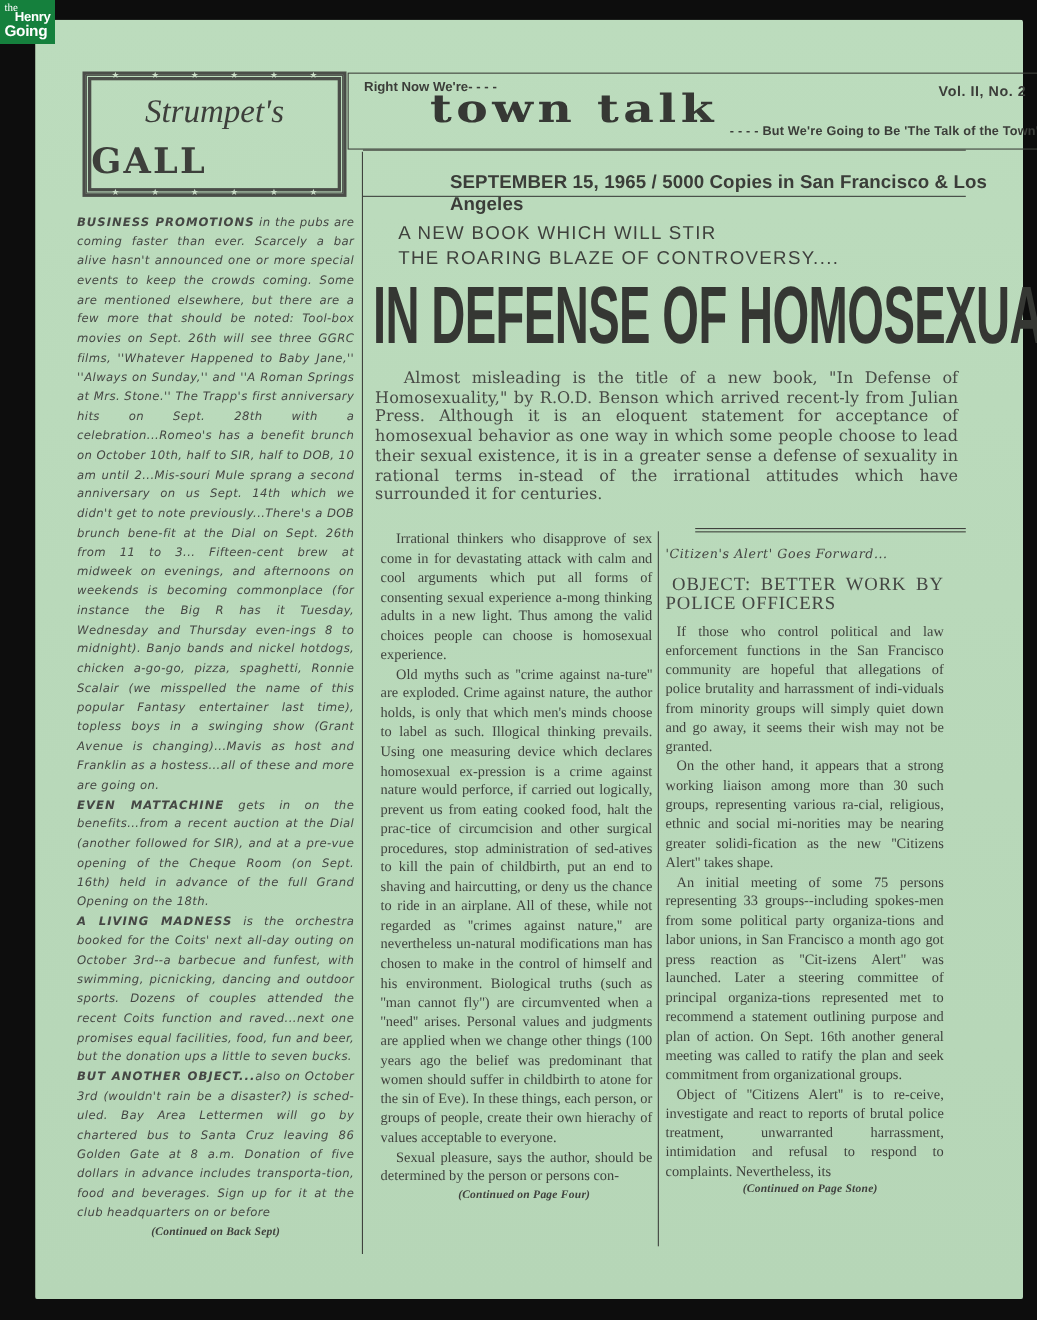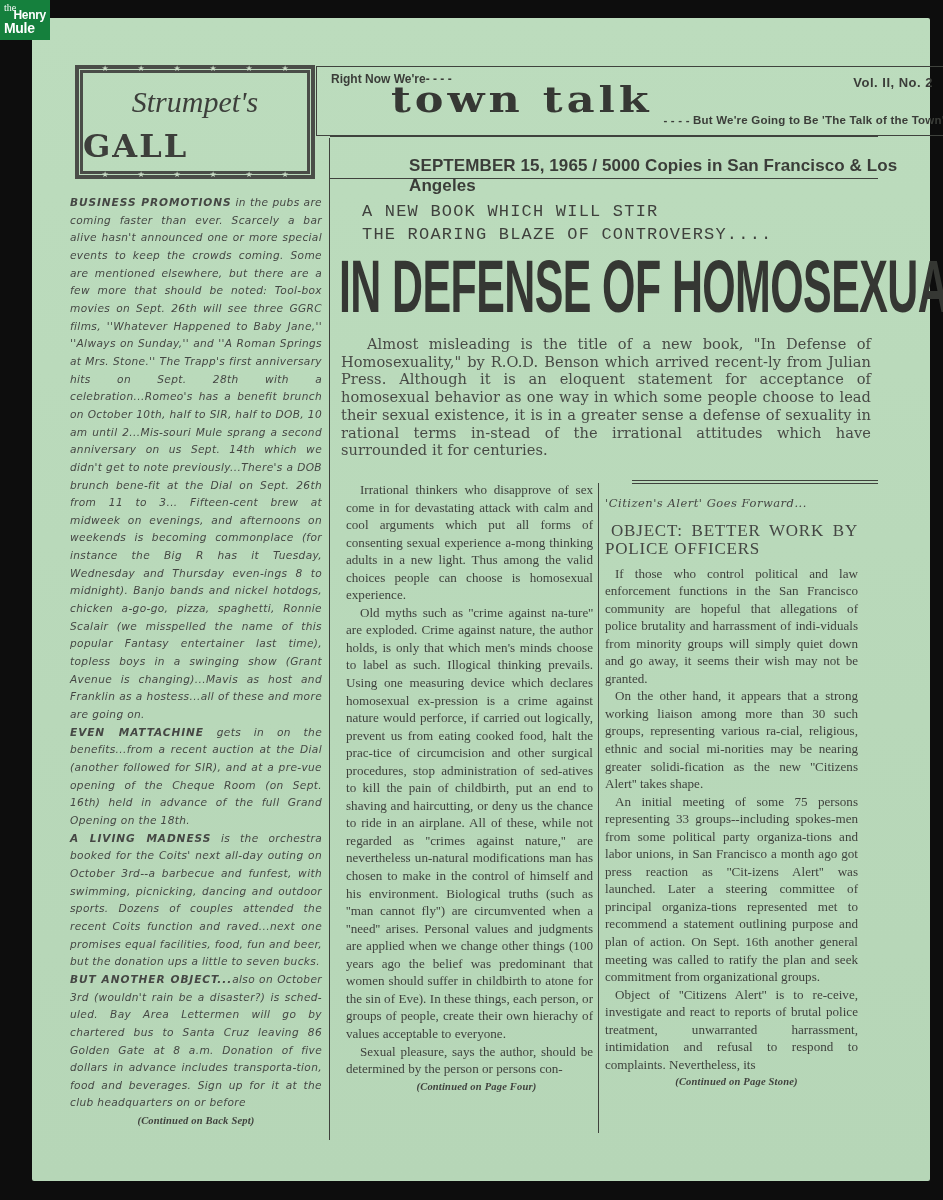--- a/index.html
+++ b/index.html
@@ -62,21 +62,21 @@
   .tt-vol { position:absolute; right:25px; top:8px; font-weight:bold; font-size:13px; color:#3b3d39; letter-spacing:0.5px; }
   .tt-title {
     position:absolute; left:74px; top:15px; font-family:"DejaVu Serif", serif; font-weight:bold;
     font-size:43px; letter-spacing:4px; color:#363834; line-height:1; transform:scaleY(0.82); transform-origin:top left;
   }
   .tt-sub { position:absolute; right:6px; top:47px; font-weight:bold; font-size:11.5px; color:#3b3d39; letter-spacing:0.2px; }
   .tt-date { position:absolute; left:377px; top:138px; font-weight:bold; font-size:17px; color:#3b3d39; letter-spacing:0.1px; }
 
   
   .kicker {
-    position:absolute; left:330px; top:182px; font-family:Liberation Mono, monospace; font-size:17px;
+    position:absolute; left:330px; top:182px; font-family:Liberation Sans, sans-serif; font-size:17px;
     line-height:23px; letter-spacing:1.2px; color:#3f413d;
   }
   .headline {
     position:absolute; left:307px; top:233px; width:540px; height:72px;
     font-family:"Liberation Sans", sans-serif; font-weight:bold; font-size:74px; line-height:72px;
     color:#353733; white-space:nowrap; letter-spacing:-1px;
     transform:scaleX(0.58); transform-origin:left top;
   }
   .intro {
     position:absolute; left:309px; top:317px; width:530px;
@@ -100,21 +100,21 @@
   .right-col p { margin:0; text-indent:10px; }
   .rc-kicker { font-family:"DejaVu Serif", serif; font-style:italic; font-size:11.5px; letter-spacing:0.5px; color:#444643; margin-bottom:9px !important; text-indent:0 !important; }
   .rc-head { font-family:"Liberation Serif", serif; font-size:17px; line-height:18px; letter-spacing:0.8px; color:#444643; margin-bottom:7px !important; text-indent:6px !important; }
 </style>
 </head>
 <body>
 
 <div class="logo">
   <span class="the">the</span>
   <span class="henry">Henry</span>
-  <span class="ford">Mule</span>
+  <span class="ford">Going</span>
 </div>
 
 <div class="page">
 
   <div class="gall-box">
     <div class="gall-stars-top">
         <span>★</span>
         <span>★</span>
         <span>★</span>
         <span>★</span>

